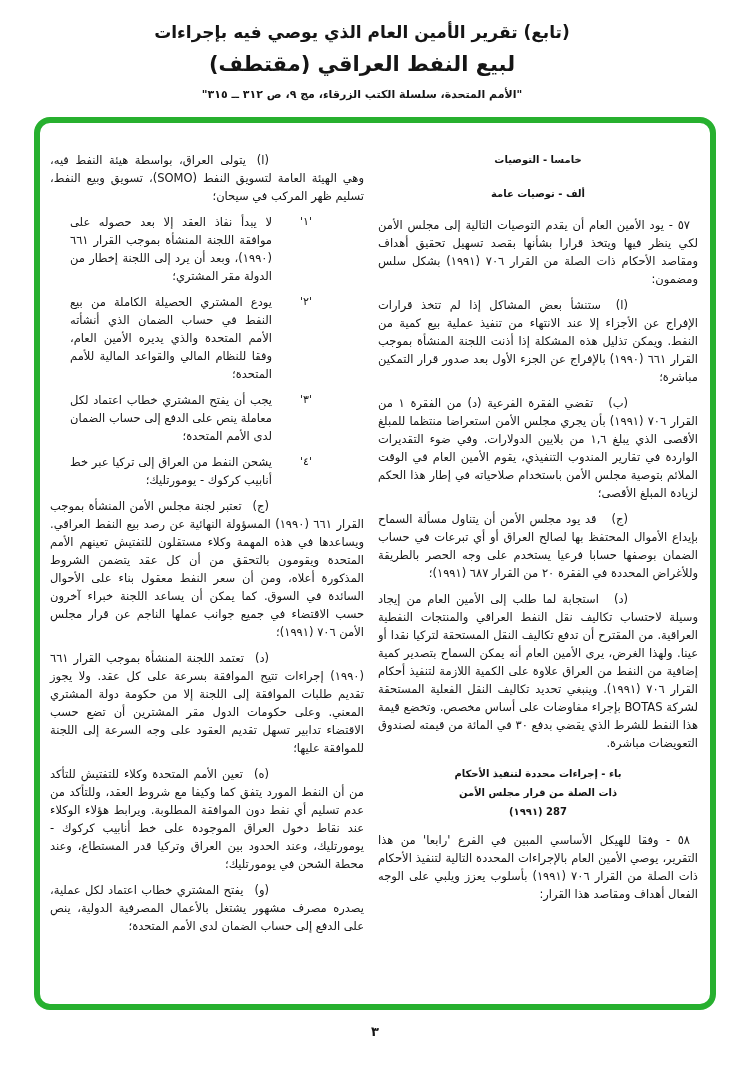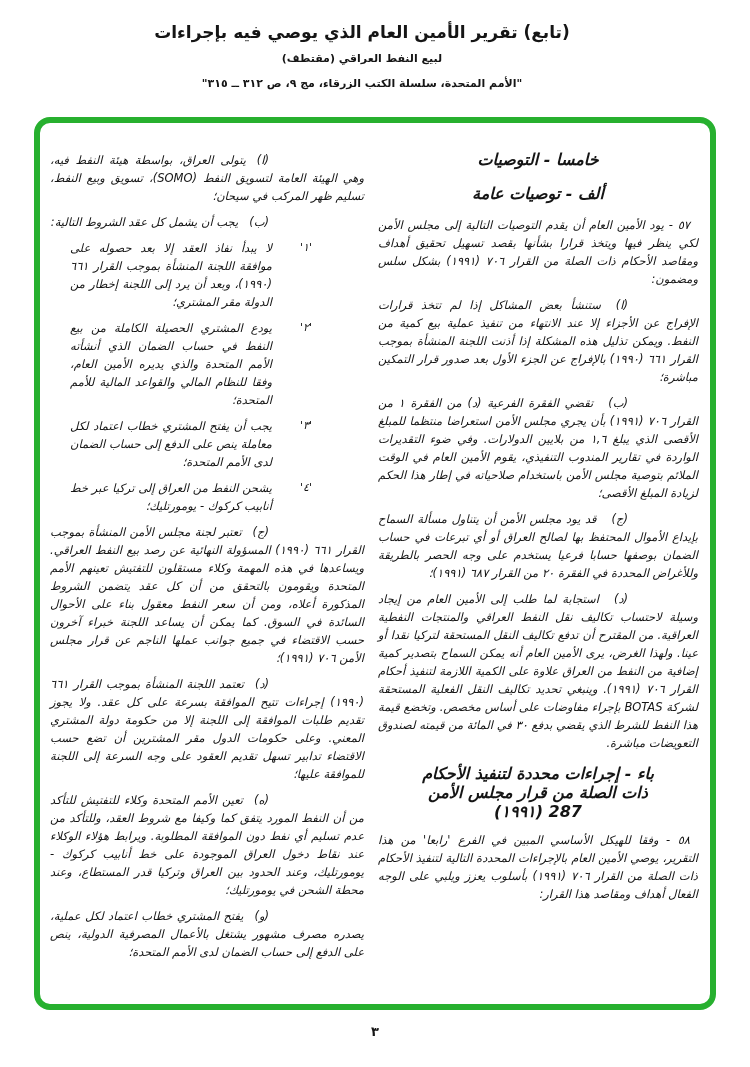--- a/index.html
+++ b/index.html
@@ -3,37 +3,37 @@
 <meta charset="utf-8">
 <style>
   html,body { margin:0; padding:0; }
   body {
     width:750px; height:1067px; position:relative; background:#ffffff;
     font-family:"DejaVu Sans", sans-serif; color:#151515;
     overflow:hidden;
   }
   .page-header { position:absolute; top:22px; left:0; width:724px; text-align:center; direction:rtl; font-weight:bold; }
   .h-line1 { font-size:17px; letter-spacing:0.2px; }
-  .h-line2 { font-size:11px; margin-top:10px; }
+  .h-line2 { font-size:21px; margin-top:10px; }
   .h-line3 { font-size:11px; margin-top:12px; }
 
   .content-frame {
     position:absolute; left:34px; top:117px; width:682px; height:893px;
     box-sizing:border-box; border:6px solid #27b02f; border-radius:16px;
     overflow:hidden; background:#ffffff;
   }
   .columns {
     direction:rtl; display:flex; gap:14px; padding:28px 12px 0 8px;
     box-sizing:border-box; width:100%;
   }
-  .col { font-size:11.5px; line-height:18px; text-align:justify;font-style:italic; }
+  .col { font-size:11.5px; line-height:18px; text-align:justify; }
   .col-right { width:320px; flex:0 0 auto; }
   .col-left  { width:314px; flex:0 0 auto; }
 
-  .c-head { text-align:center; font-weight:bold; font-size:16px; margin:0 0 16px 0; }
+  .c-head { text-align:center; font-weight:bold; font-size:10px; margin:0 0 16px 0; }
   .c-head.tight { margin-bottom:13px; }
   .b-head { margin:12px 0 10px 0; line-height:19px; }
 
   p.par { margin:0 0 8px 0; }
   .ind8  { text-indent:8px; }
   .ind70 { text-indent:70px; }
   .ind95 { text-indent:95px; }
   .mark { white-space:nowrap; }
   .mgap  { display:inline-block; width:15px; }
   .mgap-sm { display:inline-block; width:11px; }
@@ -74,21 +74,20 @@
         <div>ذات الصلة من قرار مجلس الأمن</div>
         <div>287 (١٩٩١)</div>
       </div>
 
       <p class="par ind8"><span>٥٨ - وفقا للهيكل الأساسي المبين في الفرع 'رابعا' من هذا التقرير، يوصي الأمين العام بالإجراءات المحددة التالية لتنفيذ الأحكام ذات الصلة من القرار ٧٠٦ (١٩٩١) بأسلوب يعزز ويلبي على الوجه الفعال أهداف ومقاصد هذا القرار:</span></p>
     </div>
 
     <div class="col col-left">
       <p class="par ind95"><span class="mark">(ا)</span><span class="mgap-sm"></span><span>يتولى العراق، بواسطة هيئة النفط فيه، وهي الهيئة العامة لتسويق النفط (SOMO)، تسويق وبيع النفط، تسليم ظهر المركب في سيحان؛</span></p>
 
-      <p class="par ind95"><span class="mark">(ب)</span><span class="mgap-sm"></span><span>يجب أن يشمل كل عقد الشروط التالية:</span></p>
 
       <div class="num-item"><span class="nmark">'١'</span><span>لا يبدأ نفاذ العقد إلا بعد حصوله على موافقة اللجنة المنشأة بموجب القرار ٦٦١ (١٩٩٠)، وبعد أن يرد إلى اللجنة إخطار من الدولة مقر المشتري؛</span></div>
 
       <div class="num-item"><span class="nmark">'٢'</span><span>يودع المشتري الحصيلة الكاملة من بيع النفط في حساب الضمان الذي أنشأته الأمم المتحدة والذي يديره الأمين العام، وفقا للنظام المالي والقواعد المالية للأمم المتحدة؛</span></div>
 
       <div class="num-item"><span class="nmark">'٣'</span><span>يجب أن يفتح المشتري خطاب اعتماد لكل معاملة ينص على الدفع إلى حساب الضمان لدى الأمم المتحدة؛</span></div>
 
       <div class="num-item"><span class="nmark">'٤'</span><span>يشحن النفط من العراق إلى تركيا عبر خط أنابيب كركوك - يومورتليك؛</span></div>
 
       <p class="par ind95"><span class="mark">(ج)</span><span class="mgap-sm"></span><span>تعتبر لجنة مجلس الأمن المنشأة بموجب القرار ٦٦١ (١٩٩٠) المسؤولة النهائية عن رصد بيع النفط العراقي. ويساعدها في هذه المهمة وكلاء مستقلون للتفتيش تعينهم الأمم المتحدة ويقومون بالتحقق من أن كل عقد يتضمن الشروط المذكورة أعلاه، ومن أن سعر النفط معقول بناء على الأحوال السائدة في السوق. كما يمكن أن يساعد اللجنة خبراء آخرون حسب الاقتضاء في جميع جوانب عملها الناجم عن قرار مجلس الأمن ٧٠٦ (١٩٩١)؛</span></p>

